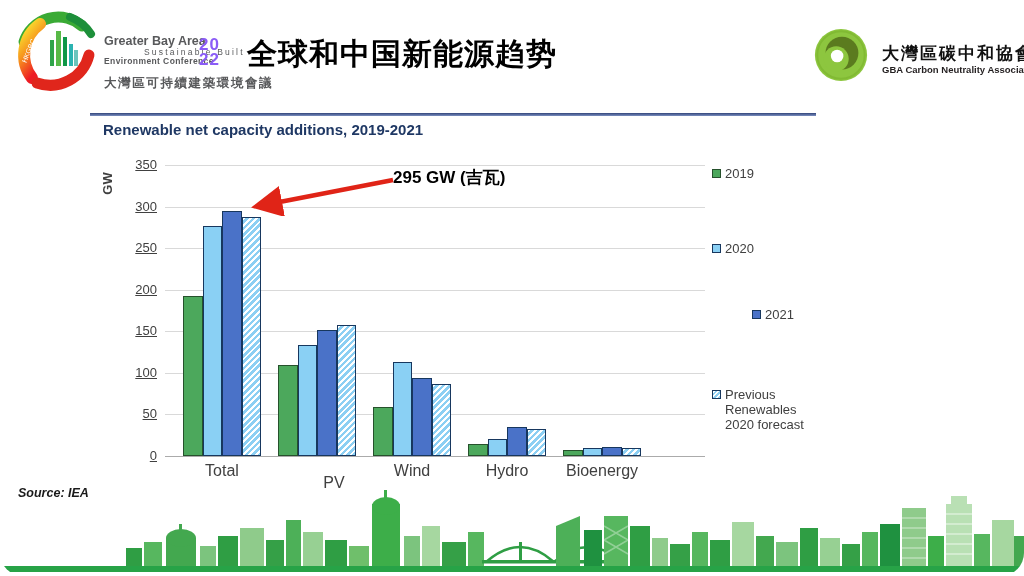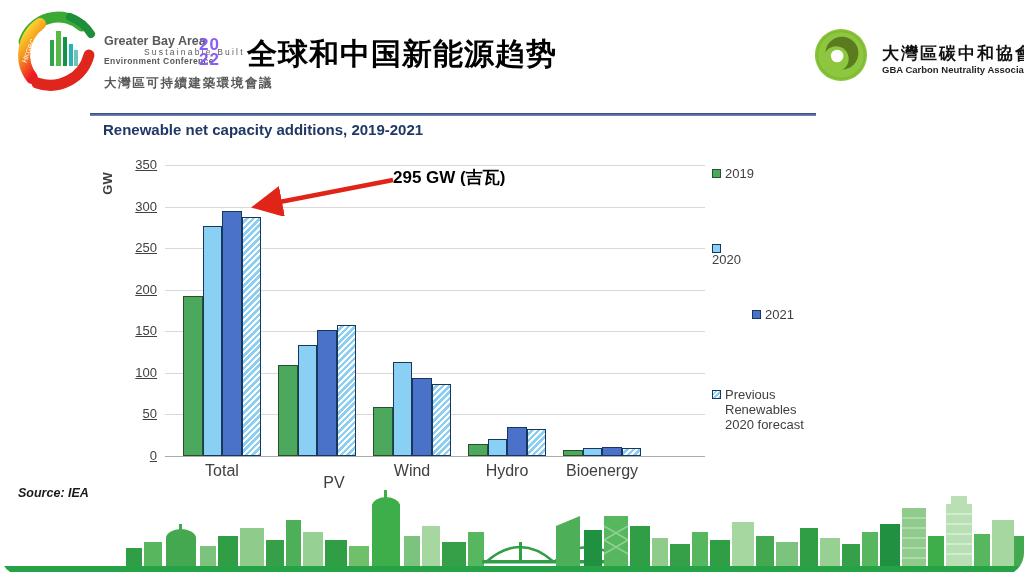--- a/index.html
+++ b/index.html
@@ -133,21 +133,21 @@
       <div class="xlabel" style="left: 334px; margin-top: 12px;">PV</div>
       <div class="xlabel" style="left: 412px;">Wind</div>
       <div class="xlabel" style="left: 507px;">Hydro</div>
       <div class="xlabel" style="left: 602px;">Bioenergy</div>
     </div>
   <div id="legend">
       <div class="legend-item" style="top: 167px;">
         <div class="legend-swatch" style="background: rgb(76, 168, 92); border-color: rgb(38, 81, 44);"></div>
         <div class="legend-label">2019</div>
       </div>
-      <div class="legend-item" style="top: 242px; flex-direction: column;">
+      <div class="legend-item" style="top: 242px;">
         <div class="legend-swatch" style="background: rgb(138, 208, 244); border-color: rgb(23, 55, 94);"></div>
         <div class="legend-label">2020</div>
       </div>
       <div class="legend-item" style="top: 308px; margin-left: 40px;">
         <div class="legend-swatch" style="background: rgb(74, 114, 200); border-color: rgb(23, 55, 94);"></div>
         <div class="legend-label">2021</div>
       </div>
       <div class="legend-item" style="top: 388px;">
         <div class="legend-swatch hatch" style="border-color: rgb(23, 55, 94);"></div>
         <div class="legend-label">Previous Renewables 2020 forecast</div>

